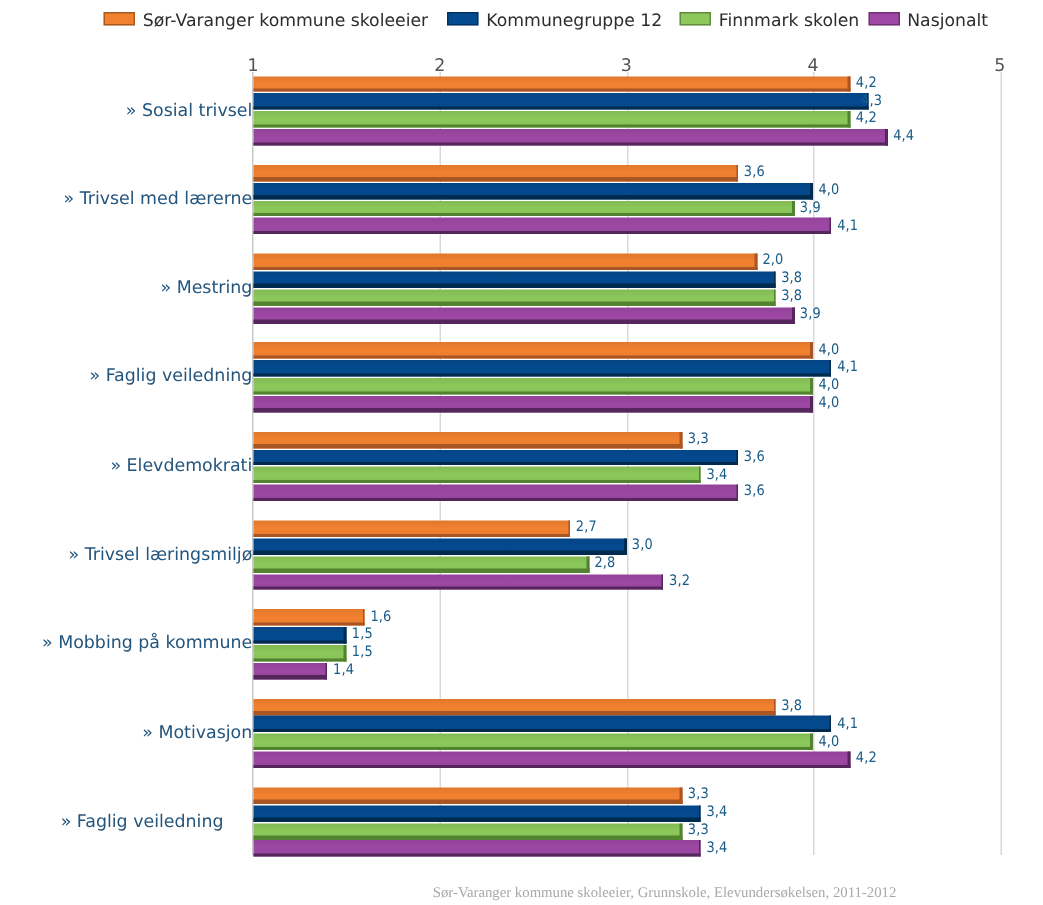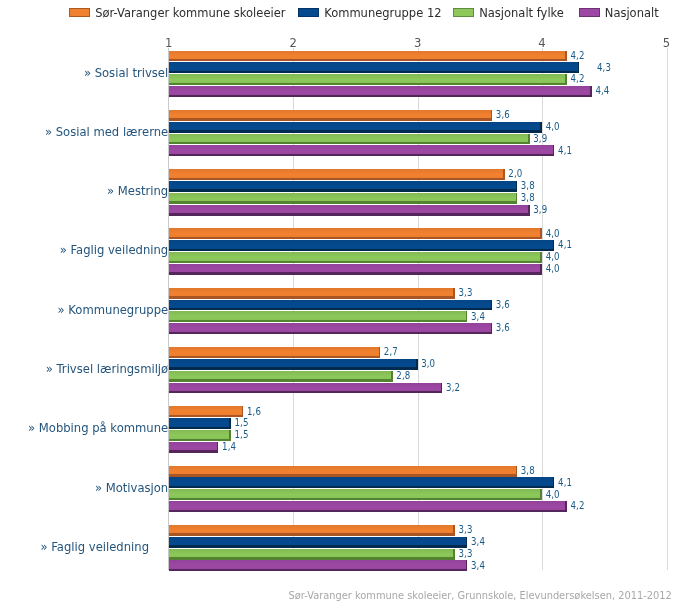--- a/index.html
+++ b/index.html
@@ -29,21 +29,21 @@
       <div class="legend-item" style="left: 69px;">
     <div class="swatch" style="background: rgb(242, 129, 47);"></div>
     <div class="legend-label">Sør-Varanger kommune skoleeier</div>
   </div>
       <div class="legend-item" style="left: 298px;">
     <div class="swatch" style="background: rgb(4, 74, 143);"></div>
     <div class="legend-label">Kommunegruppe 12</div>
   </div>
       <div class="legend-item" style="left: 453px;">
     <div class="swatch" style="background: rgb(140, 200, 90);"></div>
-    <div class="legend-label">Nasjonalt fylke</div>
+    <div class="legend-label">Finnmark skolen</div>
   </div>
       <div class="legend-item" style="left: 578.6px;">
     <div class="swatch" style="background: rgb(157, 72, 164);"></div>
     <div class="legend-label">Nasjonalt</div>
   </div>
     </div>
   <div id="plot">
       <div class="gridline" style="left: 168px; background: rgb(201, 201, 201); top: 47.5px; height: 522.5px;"></div>
       <div class="tick-label" style="left: 148.7px; width: 40px; top: 36px;">1</div>
       <div class="gridline" style="left: 293px; background: rgb(217, 217, 217); top: 47.5px; height: 522.5px;"></div>
@@ -59,34 +59,34 @@
     <div class="face" style="background: linear-gradient(rgb(225, 120, 44) 0%, rgb(242, 129, 47) 50%, rgb(232, 124, 45) 100%);"></div>
     <div class="shadow-bottom" style="background: rgb(170, 85, 36);"></div>
     <div class="shadow-right" style="background: rgb(170, 85, 36);"></div>
   </div>
       <div class="val-label" style="left: 570.54px; top: 49.7px;">4,2</div>
       <div class="bar" style="left: 168.7px; top: 62.35px; width: 410.685px; height: 10.95px;">
     <div class="face" style="background: linear-gradient(rgb(4, 69, 133) 0%, rgb(4, 74, 143) 50%, rgb(4, 71, 137) 100%);"></div>
     <div class="shadow-bottom" style="background: rgb(1, 43, 78);"></div>
     <div class="shadow-right" style="background: rgb(1, 43, 78);"></div>
   </div>
-      <div class="val-label" style="left: 597px; top: 61.55px;">4,3</div>
+      <div class="val-label" style="left: 574px; top: 61.55px;">4,3</div>
       <div class="bar" style="left: 168.7px; top: 74.2px; width: 398.24px; height: 10.95px;">
     <div class="face" style="background: linear-gradient(rgb(130, 186, 84) 0%, rgb(140, 200, 90) 50%, rgb(134, 192, 86) 100%);"></div>
     <div class="shadow-bottom" style="background: rgb(83, 130, 49);"></div>
     <div class="shadow-right" style="background: rgb(83, 130, 49);"></div>
   </div>
       <div class="val-label" style="left: 570.54px; top: 73.4px;">4,2</div>
       <div class="bar" style="left: 168.7px; top: 86.05px; width: 423.13px; height: 10.95px;">
     <div class="face" style="background: linear-gradient(rgb(146, 67, 153) 0%, rgb(157, 72, 164) 50%, rgb(151, 69, 157) 100%);"></div>
     <div class="shadow-bottom" style="background: rgb(85, 38, 92);"></div>
     <div class="shadow-right" style="background: rgb(85, 38, 92);"></div>
   </div>
       <div class="val-label" style="left: 595.43px; top: 85.25px;">4,4</div>
-      <div class="cat-label" style="left: 0px; width: 168.2px; top: 124.8px;">» Sosial med lærerne</div>
+      <div class="cat-label" style="left: 0px; width: 168.2px; top: 124.8px;">» Trivsel med lærerne</div>
       <div class="bar" style="left: 168.7px; top: 109.8px; width: 323.57px; height: 10.95px;">
     <div class="face" style="background: linear-gradient(rgb(225, 120, 44) 0%, rgb(242, 129, 47) 50%, rgb(232, 124, 45) 100%);"></div>
     <div class="shadow-bottom" style="background: rgb(170, 85, 36);"></div>
     <div class="shadow-right" style="background: rgb(170, 85, 36);"></div>
   </div>
       <div class="val-label" style="left: 495.87px; top: 109px;">3,6</div>
       <div class="bar" style="left: 168.7px; top: 121.65px; width: 373.35px; height: 10.95px;">
     <div class="face" style="background: linear-gradient(rgb(4, 69, 133) 0%, rgb(4, 74, 143) 50%, rgb(4, 71, 137) 100%);"></div>
     <div class="shadow-bottom" style="background: rgb(1, 43, 78);"></div>
     <div class="shadow-right" style="background: rgb(1, 43, 78);"></div>
@@ -147,21 +147,21 @@
     <div class="shadow-bottom" style="background: rgb(83, 130, 49);"></div>
     <div class="shadow-right" style="background: rgb(83, 130, 49);"></div>
   </div>
       <div class="val-label" style="left: 545.65px; top: 251.3px;">4,0</div>
       <div class="bar" style="left: 168.7px; top: 263.95px; width: 373.35px; height: 10.95px;">
     <div class="face" style="background: linear-gradient(rgb(146, 67, 153) 0%, rgb(157, 72, 164) 50%, rgb(151, 69, 157) 100%);"></div>
     <div class="shadow-bottom" style="background: rgb(85, 38, 92);"></div>
     <div class="shadow-right" style="background: rgb(85, 38, 92);"></div>
   </div>
       <div class="val-label" style="left: 545.65px; top: 263.15px;">4,0</div>
-      <div class="cat-label" style="left: 0px; width: 168.2px; top: 302.7px;">» Kommunegruppe</div>
+      <div class="cat-label" style="left: 0px; width: 168.2px; top: 302.7px;">» Elevdemokrati</div>
       <div class="bar" style="left: 168.7px; top: 287.7px; width: 286.235px; height: 10.95px;">
     <div class="face" style="background: linear-gradient(rgb(225, 120, 44) 0%, rgb(242, 129, 47) 50%, rgb(232, 124, 45) 100%);"></div>
     <div class="shadow-bottom" style="background: rgb(170, 85, 36);"></div>
     <div class="shadow-right" style="background: rgb(170, 85, 36);"></div>
   </div>
       <div class="val-label" style="left: 458.535px; top: 286.9px;">3,3</div>
       <div class="bar" style="left: 168.7px; top: 299.55px; width: 323.57px; height: 10.95px;">
     <div class="face" style="background: linear-gradient(rgb(4, 69, 133) 0%, rgb(4, 74, 143) 50%, rgb(4, 71, 137) 100%);"></div>
     <div class="shadow-bottom" style="background: rgb(1, 43, 78);"></div>
     <div class="shadow-right" style="background: rgb(1, 43, 78);"></div>
@@ -273,14 +273,14 @@
     <div class="shadow-right" style="background: rgb(83, 130, 49);"></div>
   </div>
       <div class="val-label" style="left: 458.535px; top: 547.8px;">3,3</div>
       <div class="bar" style="left: 168.7px; top: 560.45px; width: 298.68px; height: 10.95px;">
     <div class="face" style="background: linear-gradient(rgb(146, 67, 153) 0%, rgb(157, 72, 164) 50%, rgb(151, 69, 157) 100%);"></div>
     <div class="shadow-bottom" style="background: rgb(85, 38, 92);"></div>
     <div class="shadow-right" style="background: rgb(85, 38, 92);"></div>
   </div>
       <div class="val-label" style="left: 470.98px; top: 559.65px;">3,4</div>
     </div>
-  <div class="footer" id="footer" style="left: 288.5px; top: 590.3px;">Sør-Varanger kommune skoleeier, Grunnskole, Elevundersøkelsen, 2011-2012</div>
+  <div class="footer" id="footer" style="left: 288.5px; top: 590.3px; font-family: Liberation Serif, serif;">Sør-Varanger kommune skoleeier, Grunnskole, Elevundersøkelsen, 2011-2012</div>
 </div>
 
 </body></html>

